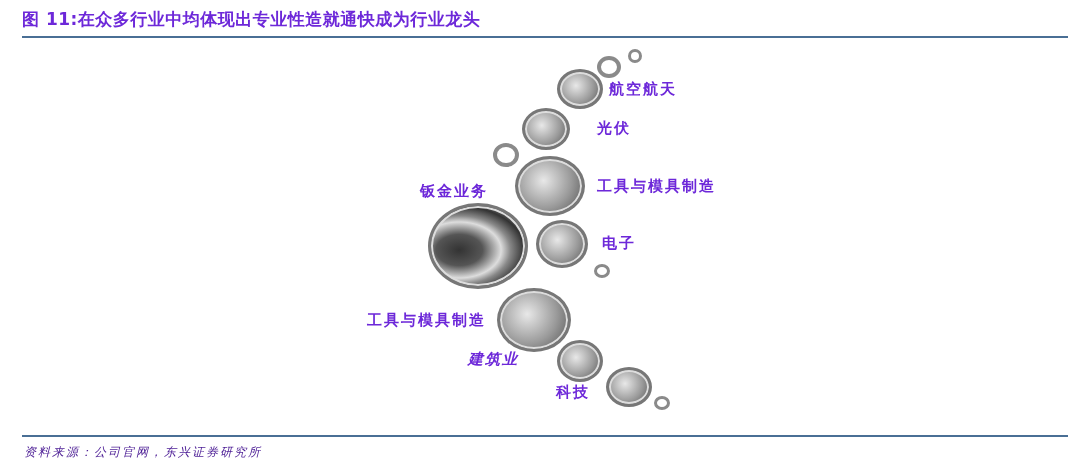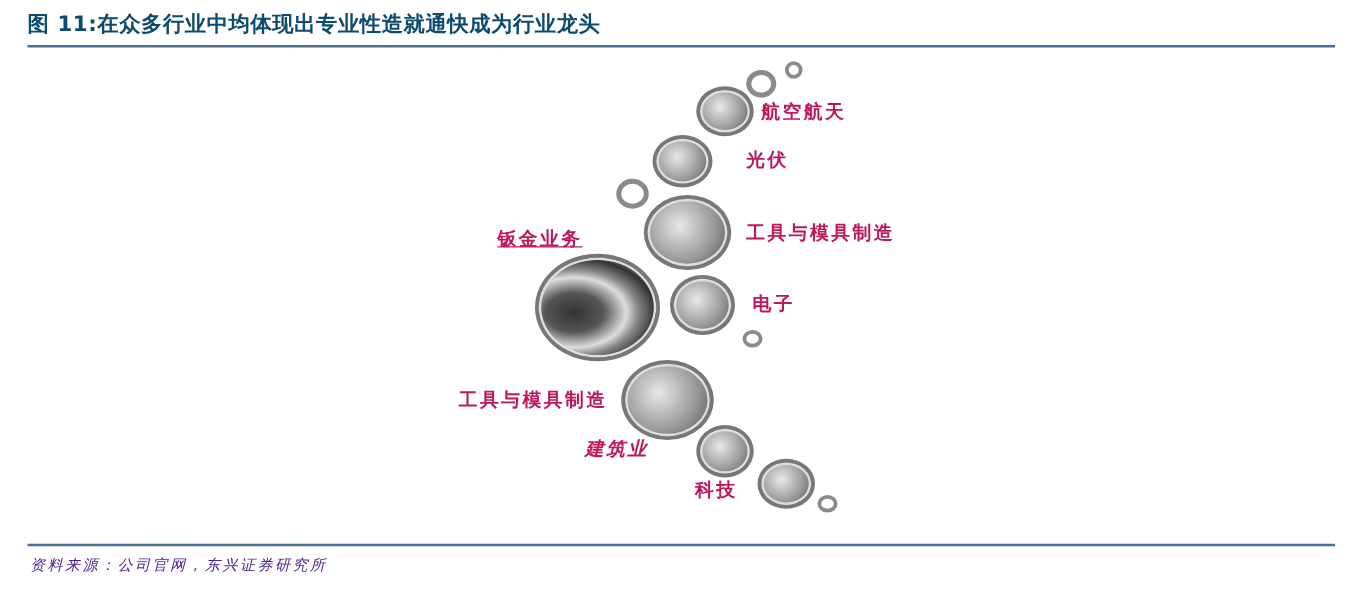--- a/index.html
+++ b/index.html
@@ -1,23 +1,23 @@
 <!DOCTYPE html>
 <html><head>
 <meta charset="utf-8">
 <style>
   html,body{margin:0;padding:0;background:#fff;}
   body{width:1080px;height:474px;position:relative;overflow:hidden;font-family:"DejaVu Sans","Liberation Sans",sans-serif;}
-  .title{position:absolute;left:22px;top:8px;font-size:17px;font-weight:bold;color:#0c4a6e;letter-spacing:0.5px;}
+  .title{position:absolute;left:22px;top:8px;font-size:17px;font-weight:bold;color:#6d28d9;letter-spacing:0.5px;}
   .rule-top{position:absolute;left:22px;top:36px;width:1046px;height:2px;background:#4a6f95;}
   .rule-bottom{position:absolute;left:22px;top:435px;width:1046px;height:2px;background:#4a6f95;}
   .source{position:absolute;left:24px;top:444px;font-size:12px;font-style:italic;color:#4c1d95;font-family:"DejaVu Serif","Liberation Serif",serif;letter-spacing:2px;}
   .bubble{position:absolute;border-radius:50%;box-sizing:border-box;border:3px solid #777;background:radial-gradient(circle at 40% 40%,#e8e8e8 0%,#9a9a9a 55%,#505050 100%);box-shadow:0 0 0 2px #ddd inset;}
   .ring{position:absolute;border-radius:50%;box-sizing:border-box;border:4px solid #8a8a8a;background:#fff;}
-  .label{position:absolute;font-size:15px;font-weight:bold;color:#be185d;font-family:"DejaVu Serif","Liberation Serif",serif;letter-spacing:2px;white-space:nowrap;}
+  .label{position:absolute;font-size:15px;font-weight:bold;color:#6d28d9;font-family:"DejaVu Serif","Liberation Serif",serif;letter-spacing:2px;white-space:nowrap;}
   .big{background:radial-gradient(ellipse at 30% 55%,#333 0%,#555 25%,#ddd 45%,#888 55%,#333 70%,#bbb 90%);}
 </style>
 </head>
 <body>
 
 <div class="title">图 11:在众多行业中均体现出专业性造就通快成为行业龙头</div>
 <div class="rule-top"></div>
 
 <div class="ring" style="left:628px;top:49px;width:14px;height:14px;border-width:3px;"></div>
 <div class="ring" style="left:597px;top:56px;width:24px;height:22px;"></div>
@@ -27,21 +27,21 @@
 
 <div class="bubble" style="left:557px;top:69px;width:46px;height:40px;"></div>
 <div class="label" style="left:609px;top:80px;">航空航天</div>
 
 <div class="bubble" style="left:522px;top:108px;width:48px;height:42px;"></div>
 <div class="label" style="left:597px;top:119px;font-family:Liberation Mono, monospace;">光伏</div>
 
 <div class="bubble" style="left:515px;top:156px;width:70px;height:60px;"></div>
 <div class="label" style="left:597px;top:177px;text-align:right;">工具与模具制造</div>
 
-<div class="label" style="left:398px;top:182px;text-decoration:underline;">钣金业务</div>
+<div class="label" style="left:420px;top:182px;">钣金业务</div>
 <div class="bubble big" style="left:428px;top:203px;width:100px;height:86px;"></div>
 
 <div class="bubble" style="left:536px;top:220px;width:52px;height:48px;"></div>
 <div class="label" style="left:602px;top:234px;">电子</div>
 
 <div class="label" style="left:367px;top:311px;">工具与模具制造</div>
 <div class="bubble" style="left:497px;top:288px;width:74px;height:64px;"></div>
 
 <div class="label" style="left:468px;top:350px;font-style:italic;">建筑业</div>
 <div class="bubble" style="left:557px;top:340px;width:46px;height:42px;"></div>

